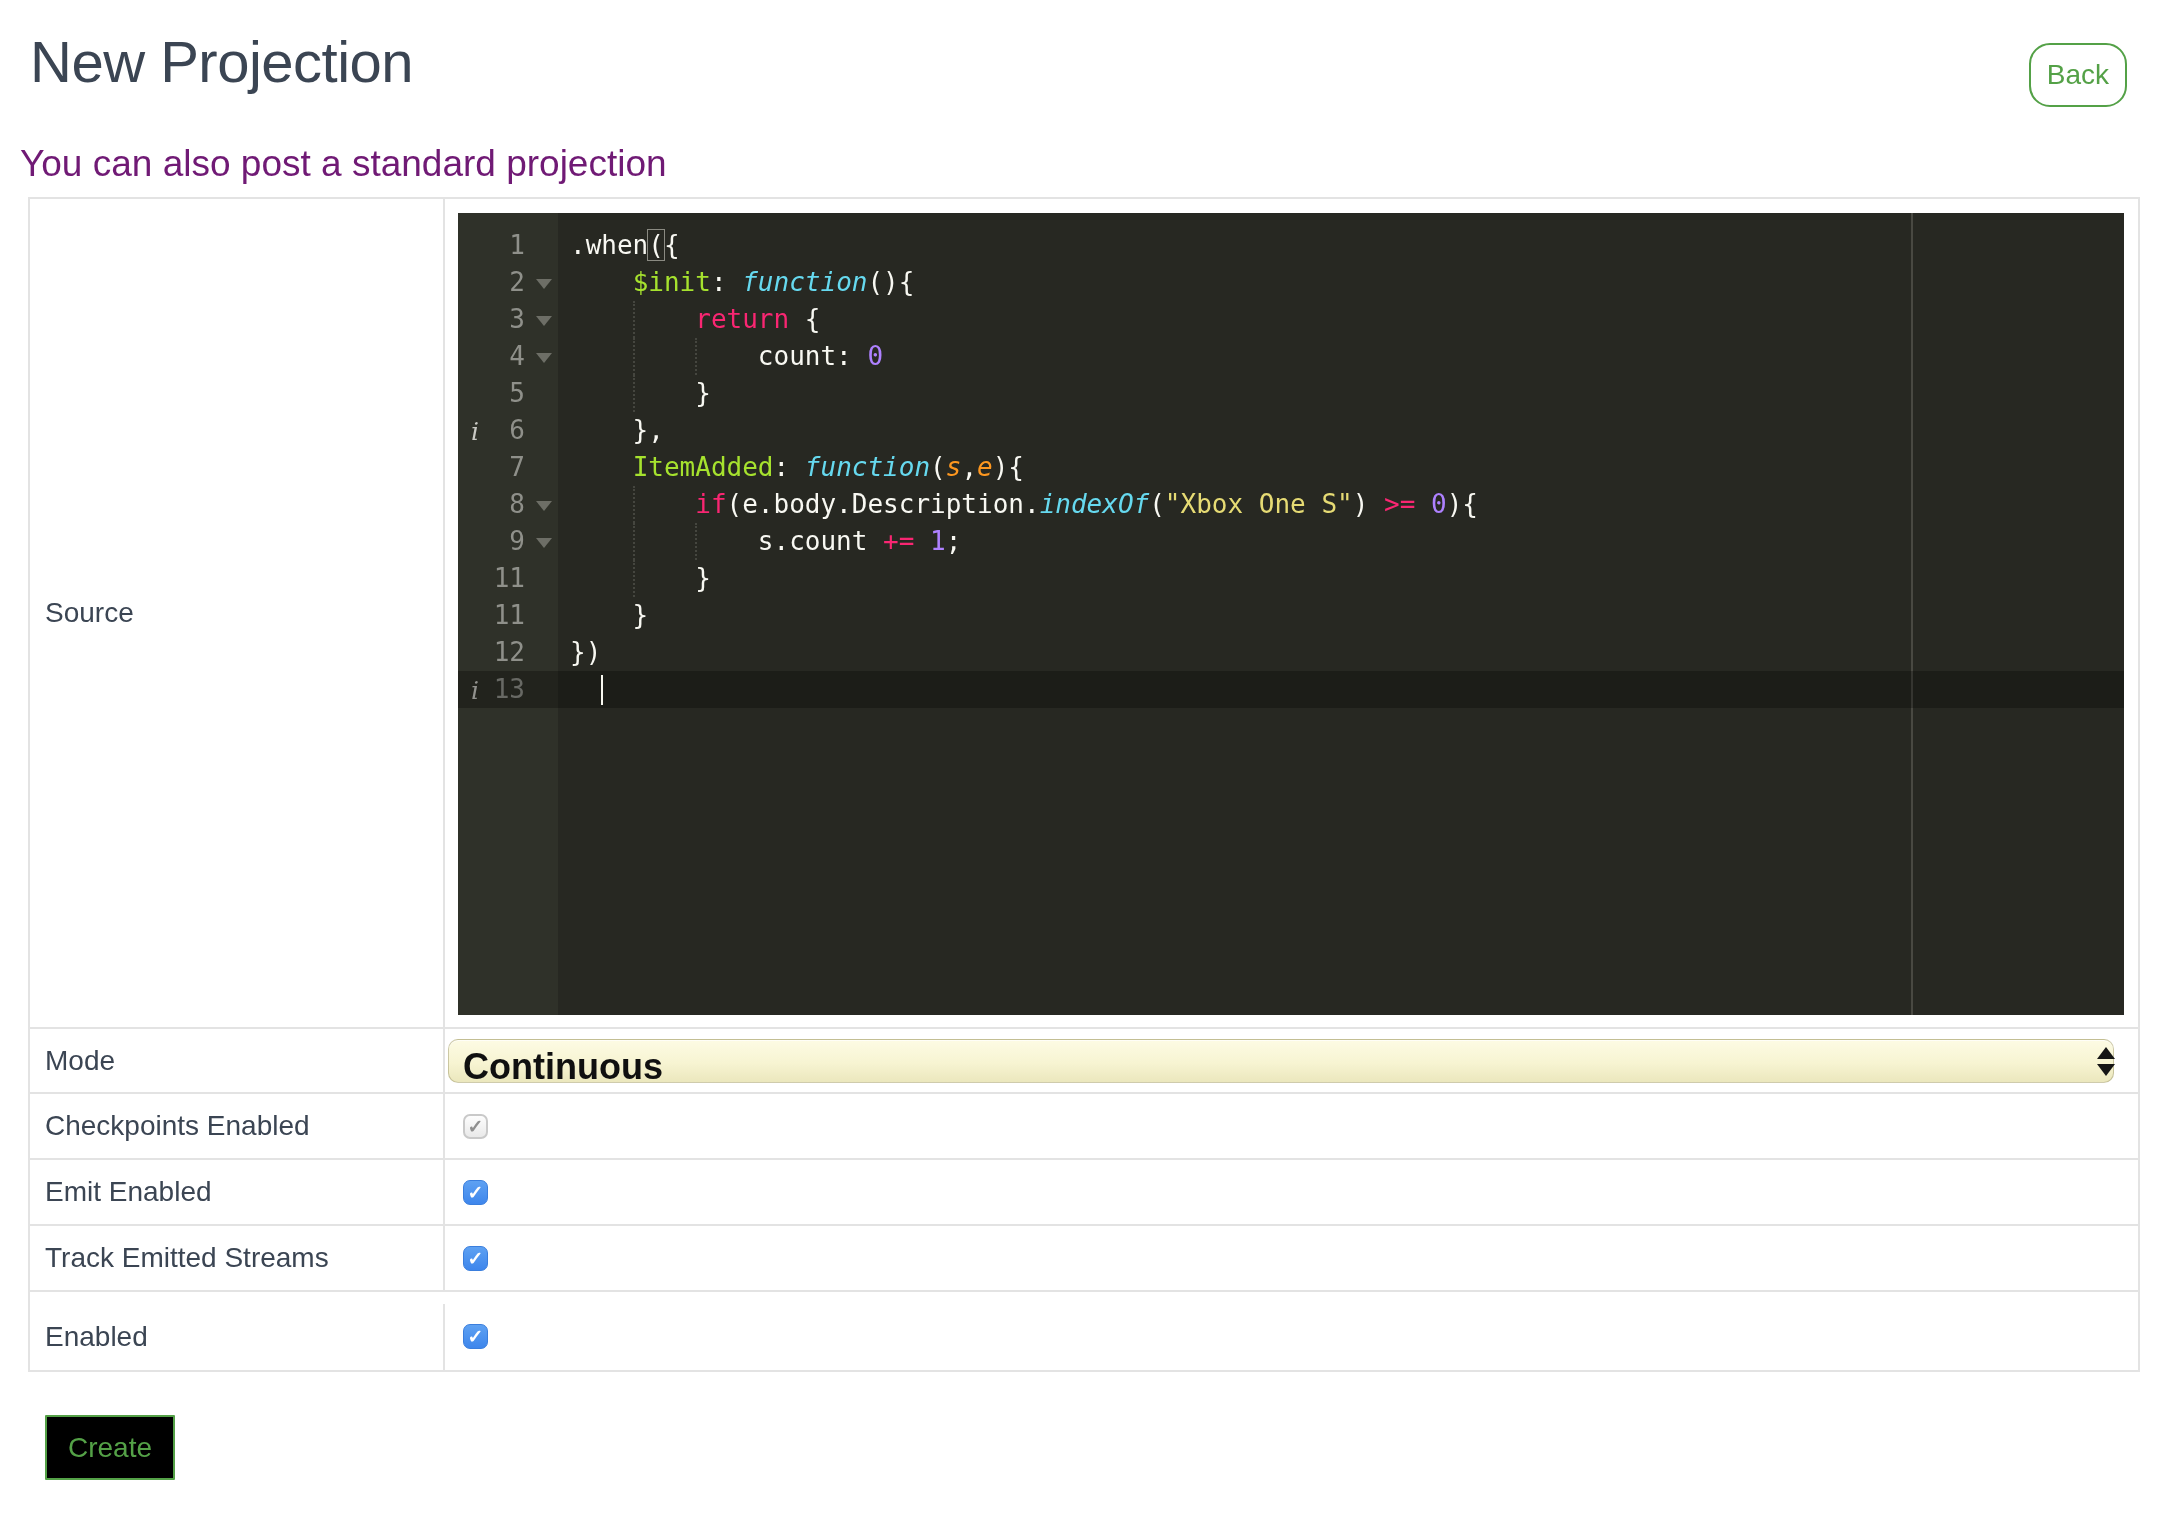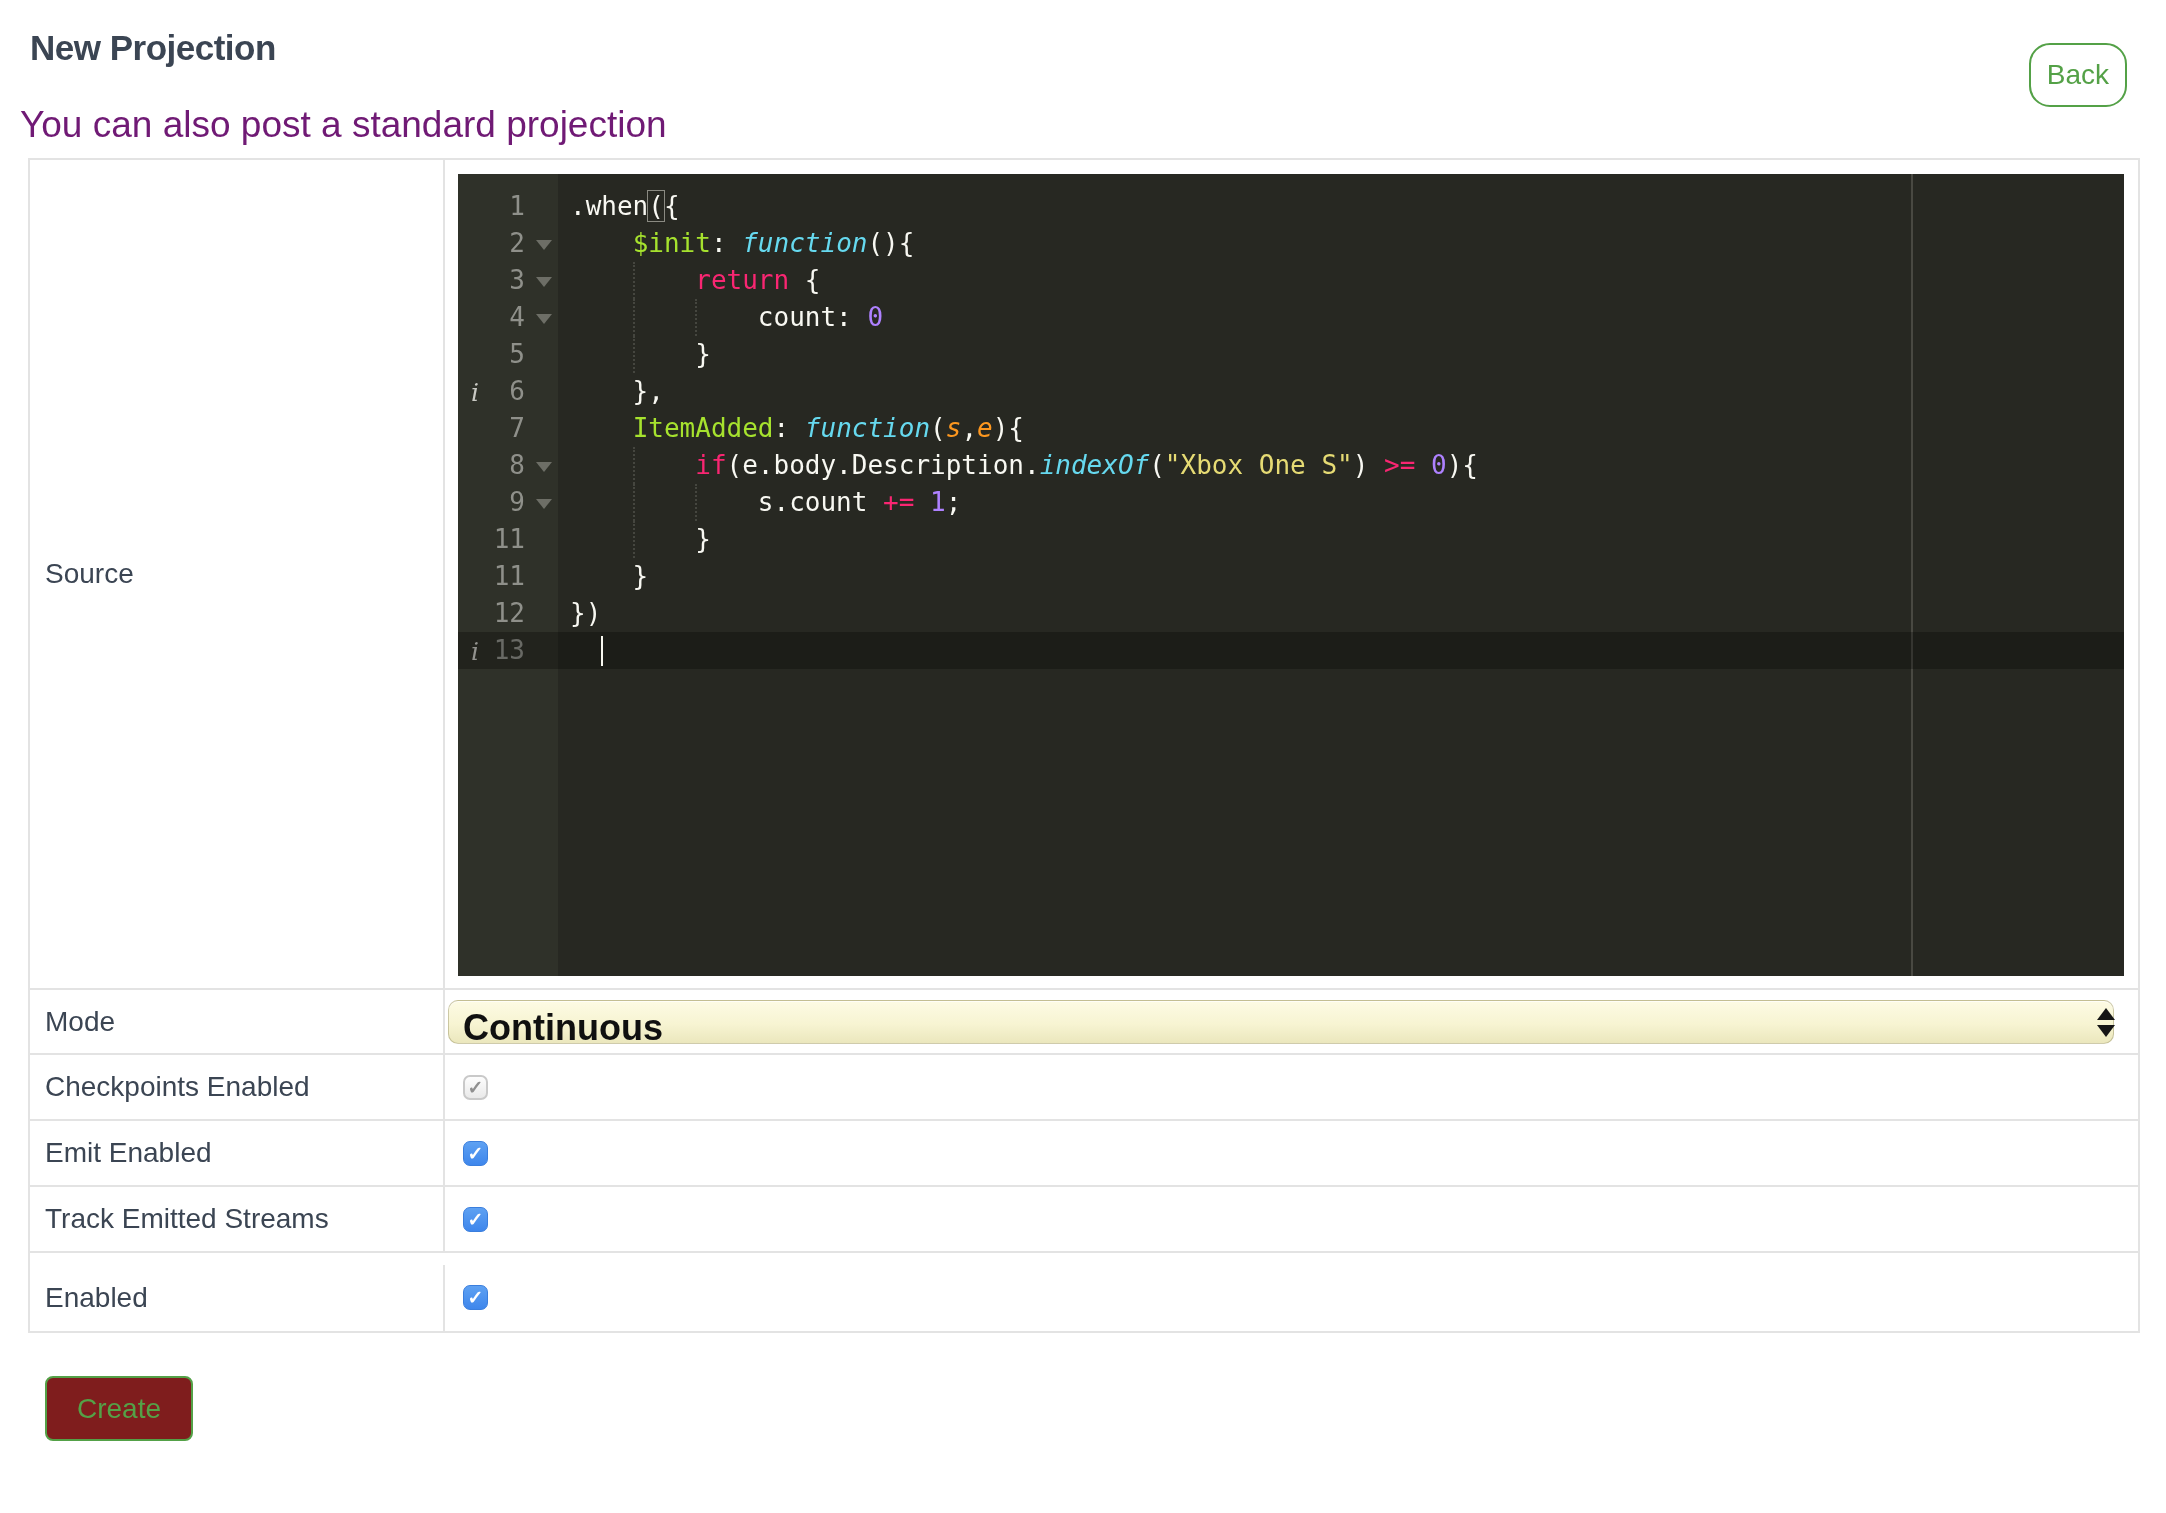--- a/index.html
+++ b/index.html
@@ -20,21 +20,21 @@
   }
   *{margin:0;padding:0;box-sizing:border-box;}
   html,body{background:#fff;}
   body{
     width:2166px;height:1513px;position:relative;overflow:hidden;
     font-family:"Liberation Sans",sans-serif;color:var(--heading);
   }
   
   .header{position:relative;}
   .page-title{
-    margin:28px 0 4px 30px;font-size:35px;font-weight:700;color:var(--heading);
+    margin:28px 0 16px 30px;font-size:58px;font-weight:400;color:var(--heading);
     letter-spacing:-0.5px;
   }
   .back-btn{
     position:absolute;top:15px;right:39px;min-width:84px;height:64px;
     background:#fff;border:2px solid var(--green);border-radius:21px;
     color:var(--green);font-size:28px;font-family:"Liberation Sans",sans-serif;
     padding:0 16px;cursor:pointer;
   }
   .std-link{
     display:inline-block;margin:32px 0 12px 20px;color:#701a75;font-size:37px;
@@ -85,23 +85,23 @@
     background:linear-gradient(#5ea1f2,#3e86ec);border:1px solid #3a7edd;
   }
   .checkbox.on .tick{color:#fff;}
   .checkbox.off-disabled{
     background:linear-gradient(#fdfdfd,#e9e9e9);border:2px solid #c9c9c9;cursor:default;
   }
   .checkbox.off-disabled .tick{color:#8f8f8f;}
   
   .create-btn{
     display:block;margin:43px 0 0 45px;min-width:98px;height:65px;
-    background:#7f1d1d;border:2px solid var(--green);border-radius:8px;
+    background:#000000;border:2px solid var(--green);border-radius:1px;
     color:var(--green);font-size:28px;font-family:"Liberation Sans",sans-serif;
-    padding:0 30px;cursor:pointer;
+    padding:0 21px;cursor:pointer;
   }
   
   .row-source .value-cell{padding:14px 0 12px 13px;}
   .editor{
     position:relative;width:1666px;height:802px;background:var(--ed-bg);
     font-family:"DejaVu Sans Mono",monospace;font-size:26px;line-height:37px;
     overflow:hidden;cursor:text;
   }
   .print-margin{position:absolute;left:1453px;top:0;bottom:0;width:2px;
     background:rgba(160,160,150,0.28);z-index:1;}

